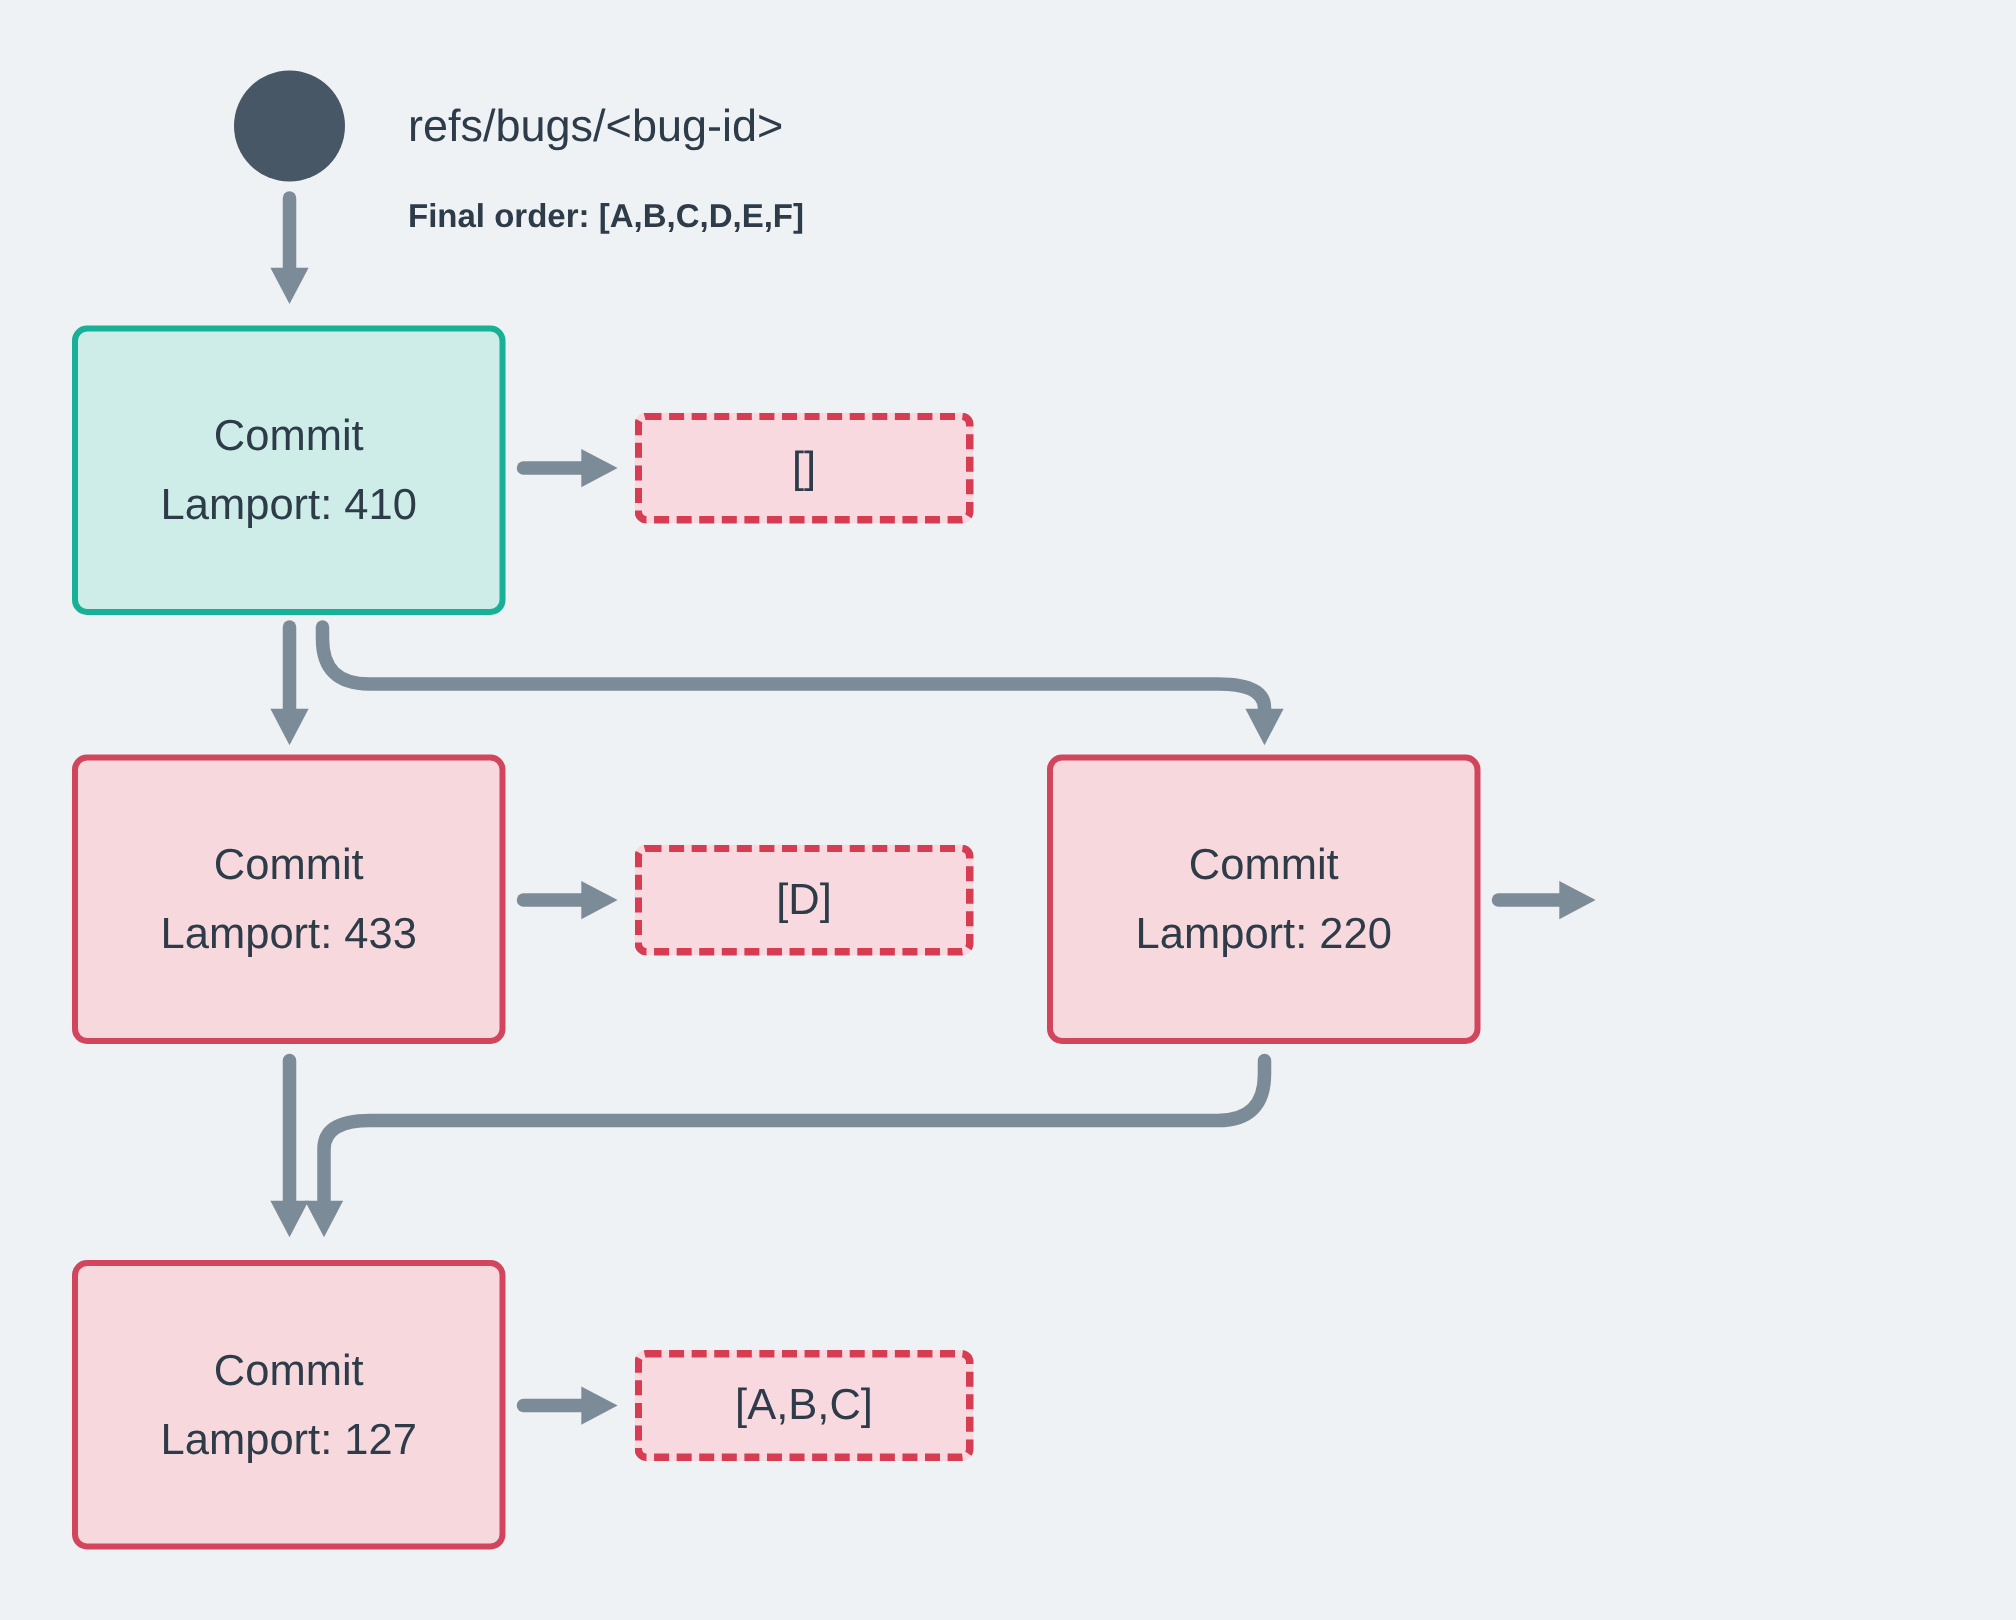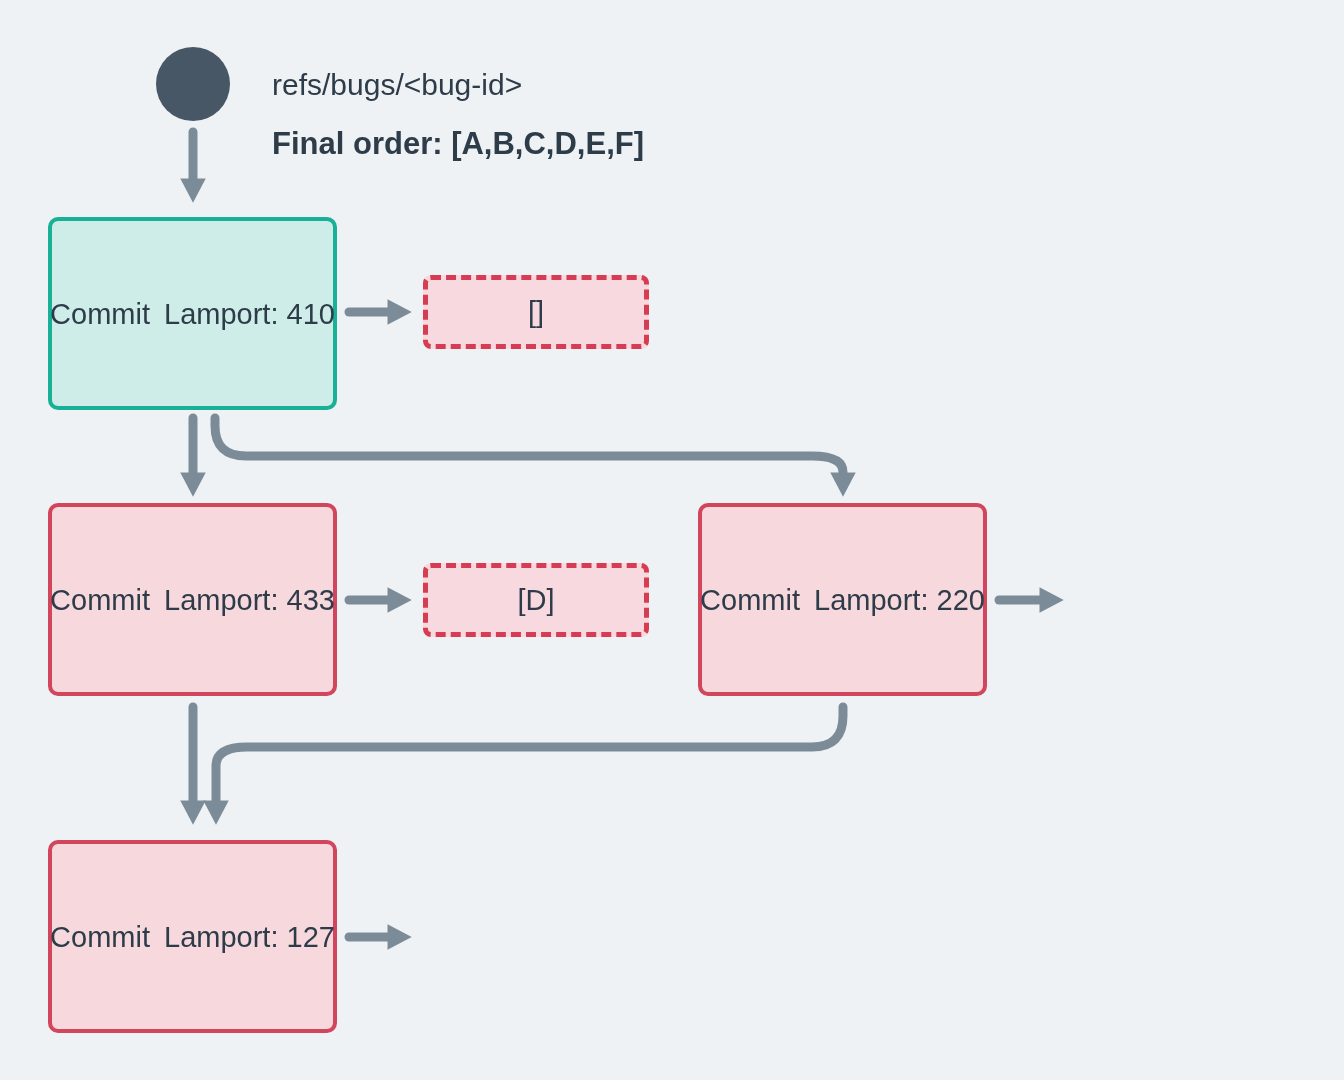--- a/index.html
+++ b/index.html
@@ -21,27 +21,27 @@
 
   .ref-dot{
     position:absolute;left:156px;top:47px;width:74px;height:74px;
     border-radius:50%;background:var(--slate-dark);
   }
   .ref-label{
     position:absolute;left:272px;top:67px;font-size:30px;line-height:36px;
     color:var(--text);white-space:nowrap;
   }
   .final-order{
-    position:absolute;left:272px;top:125px;font-size:31px;line-height:38px;
+    position:absolute;left:272px;top:125px;font-size:22px;line-height:38px;
     font-weight:700;color:var(--text);white-space:nowrap;
   }
 
   .node{
     position:absolute;width:289px;height:193px;border-radius:10px;
-    display:flex;align-items:center;justify-content:center;
+    display:flex;flex-direction:column;align-items:center;justify-content:center;
     gap:14px;font-size:29px;line-height:32px;text-align:center;
   }
   .node.teal{background:var(--teal-fill);border:4px solid var(--teal-border);}
   .node.red{background:var(--red-fill);border:4px solid var(--red-border);}
   .node .line{white-space:nowrap;}
 
   .payload{
     position:absolute;width:226px;height:74px;border-radius:8px;
     border:5px dashed var(--red-dash-border);background:var(--red-dash-fill);
     display:flex;align-items:center;justify-content:center;
@@ -97,14 +97,15 @@
 
   <div class="node red pos-n537">
     <div class="line">Commit</div>
     <div class="line">Lamport: 220</div>
   </div>
 
   <div class="node red pos-n127">
     <div class="line">Commit</div>
     <div class="line">Lamport: 127</div>
   </div>
+  <div class="payload pos-p127">[A,B,C]</div>
 
 </div>
 
 </body></html>

